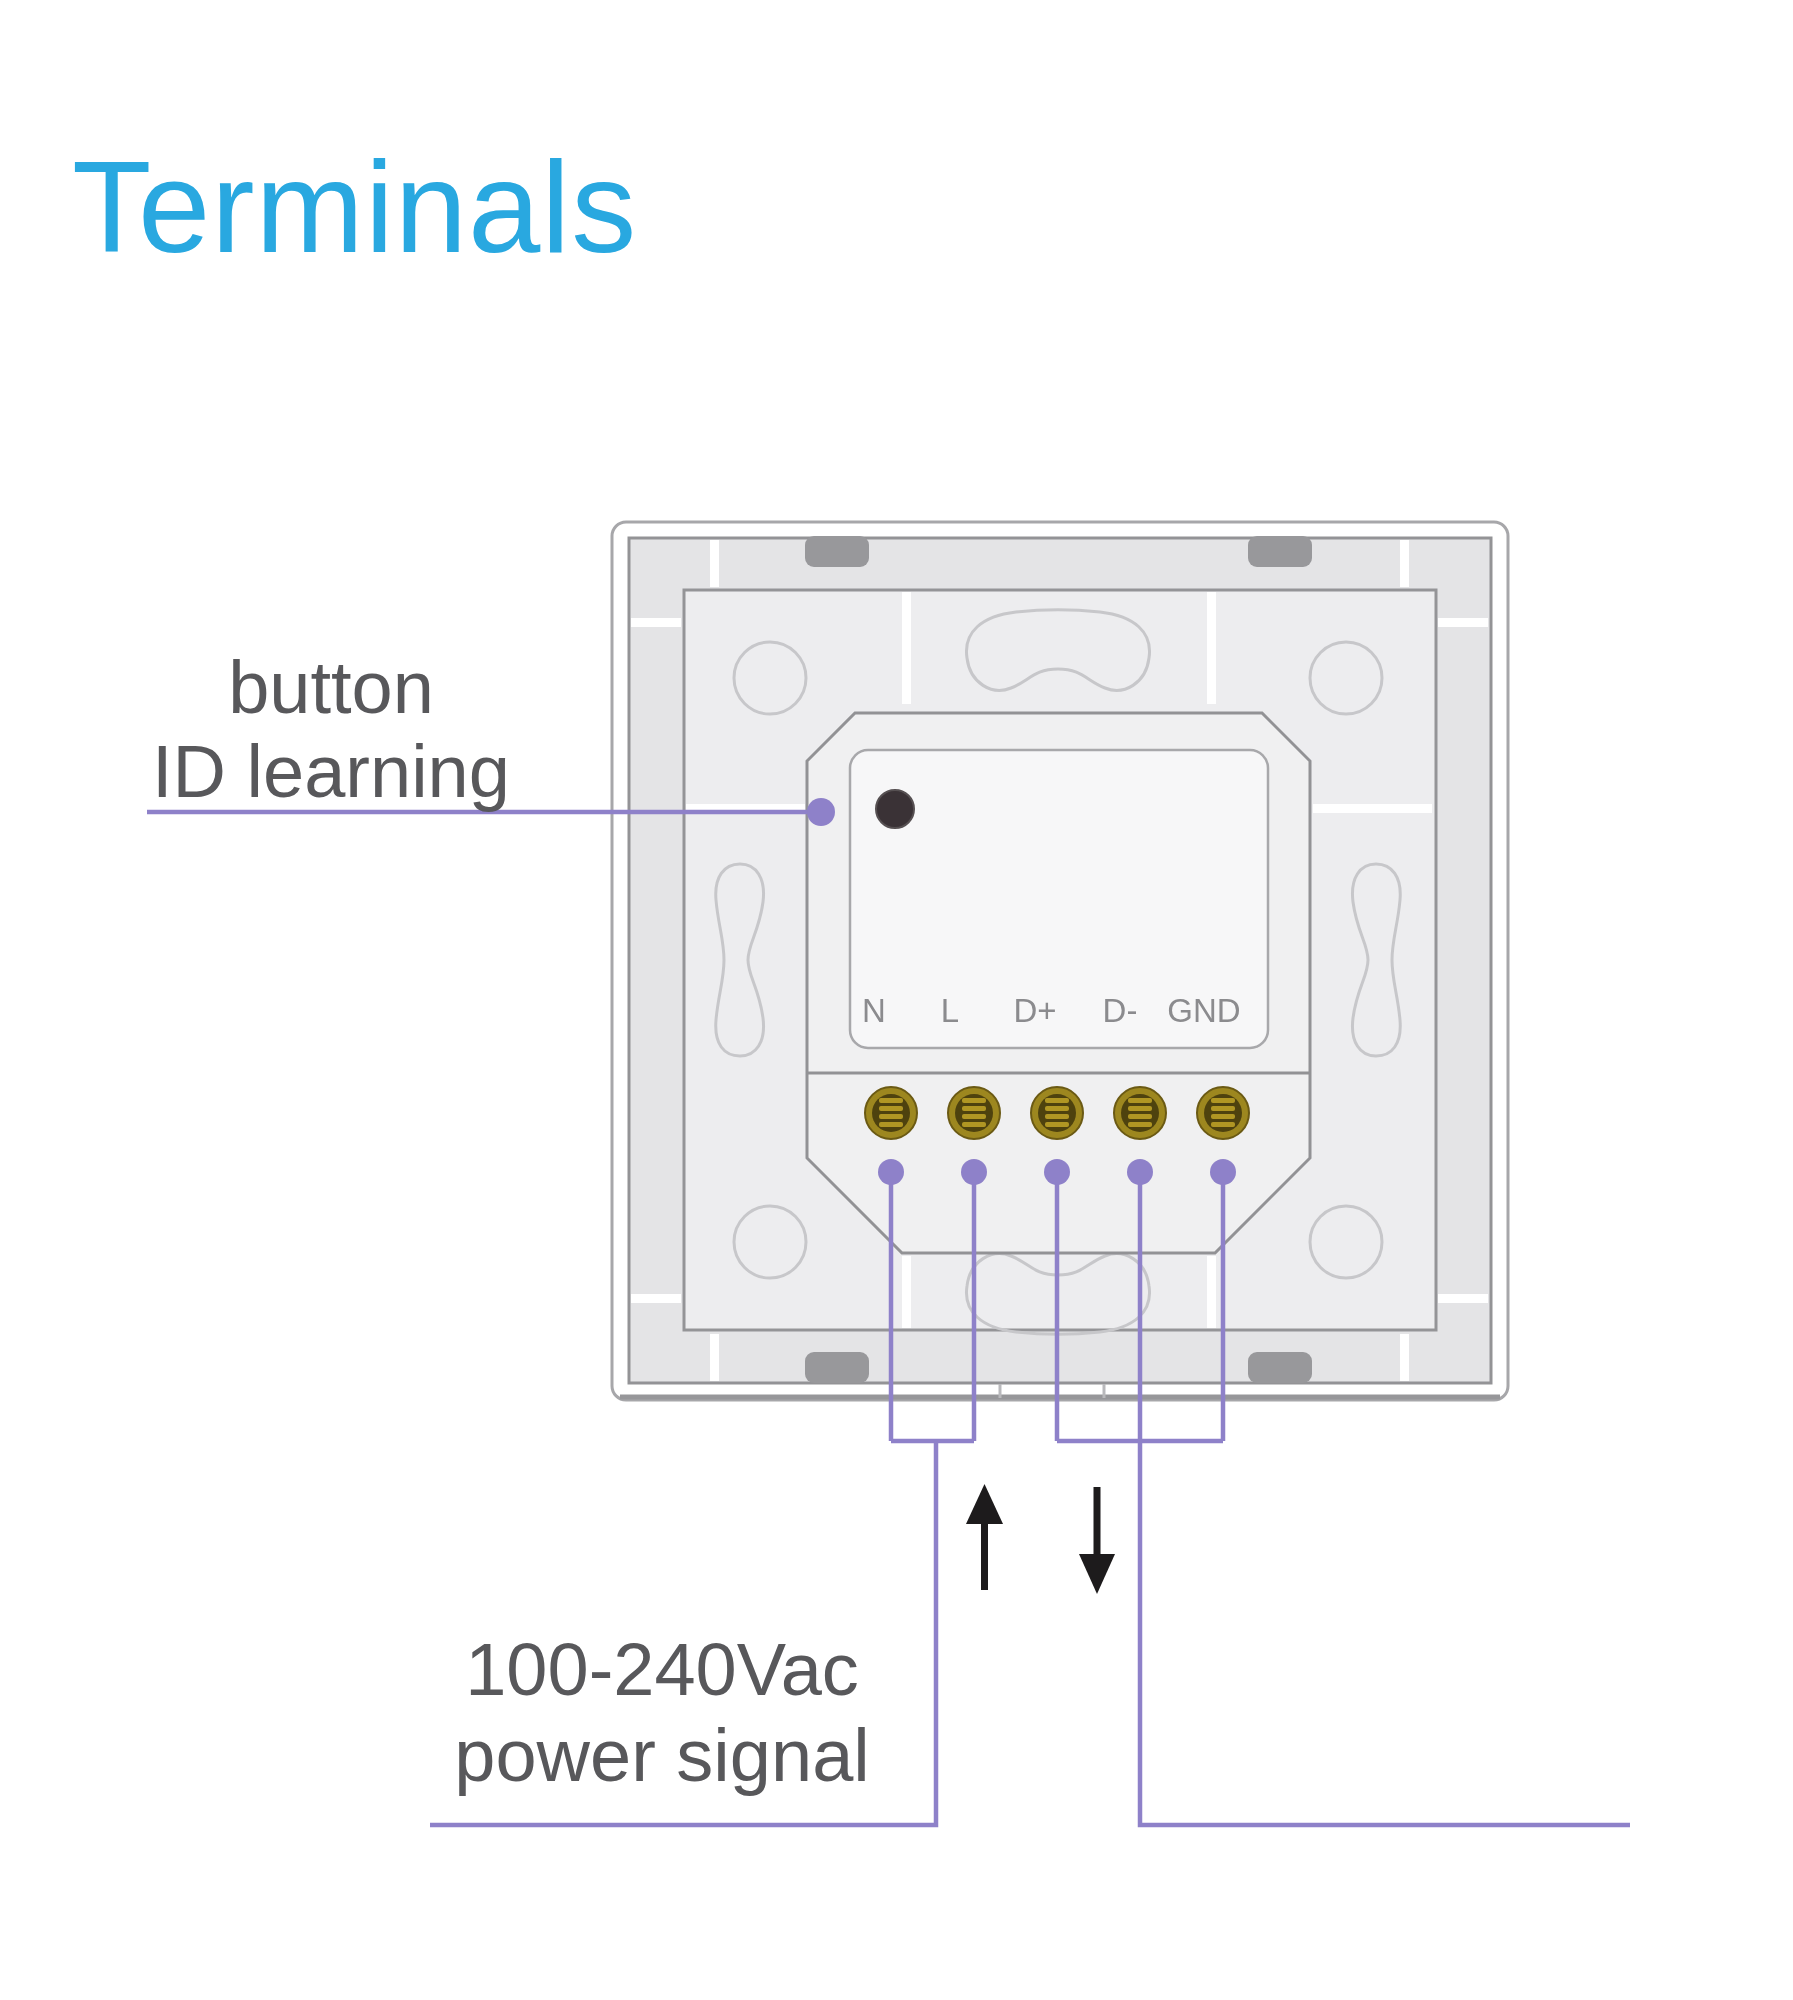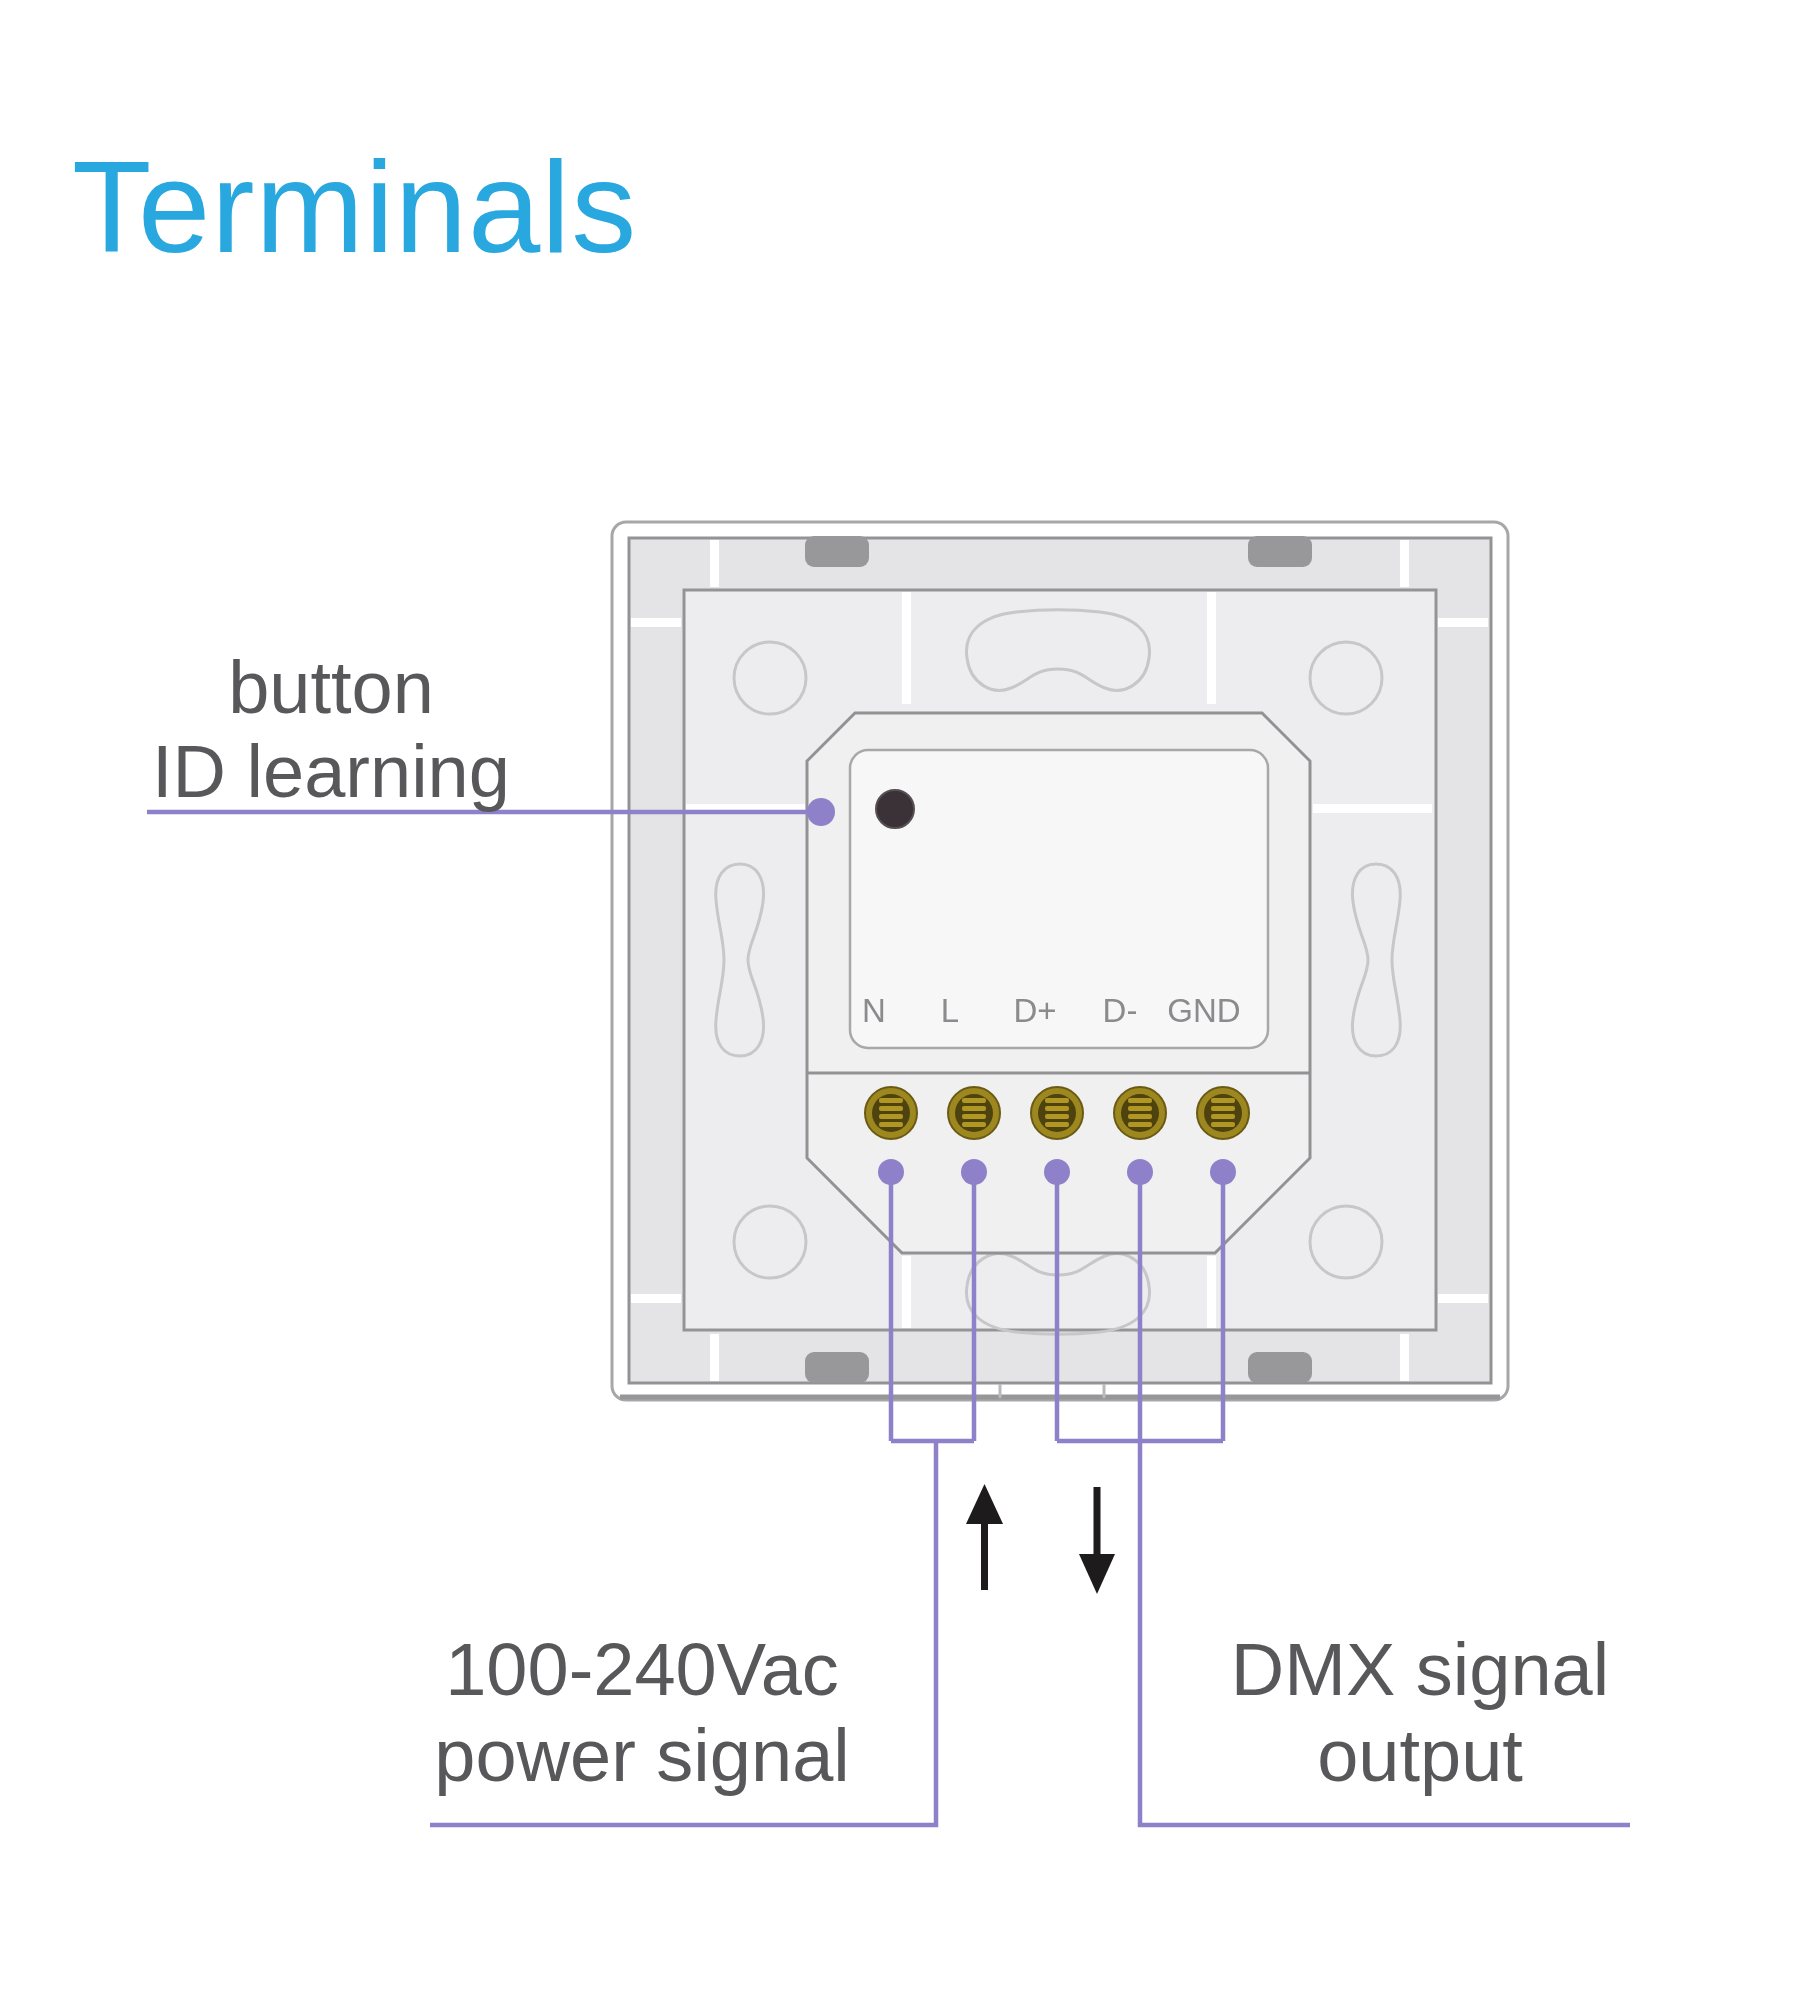--- a/index.html
+++ b/index.html
@@ -16,21 +16,21 @@
     color:#29a8e0;white-space:nowrap;
   }
   .callout-label{
     position:absolute;
     color:#58585b;
     font-size:74px;line-height:84px;
     text-align:center;white-space:nowrap;
   }
   .callout-label span{display:block;}
   #label-id{left:81px;top:646px;width:500px;}
-  #label-power{left:342px;top:1627px;width:600px;line-height:86px;}
+  #label-power{left:362px;top:1627px;width:600px;line-height:86px;}
   #label-dmx{left:1120px;top:1627px;width:600px;line-height:86px;}
   svg{position:absolute;left:0;top:0;}
 </style>
 </head>
 <body>
 
 <div class="canvas">
 
   <div class="page-title">Terminals</div>
 
@@ -146,18 +146,14 @@
   <div class="callout-label" id="label-id">
     <span>button</span>
     <span>ID learning</span>
   </div>
 
   <div class="callout-label" id="label-power">
     <span>100-240Vac</span>
     <span>power signal</span>
   </div>
 
-  <div class="callout-label" id="label-dmx">
-    <span>DMX signal</span>
-    <span>output</span>
-  </div>
 
 </div>
 
 </body></html>

